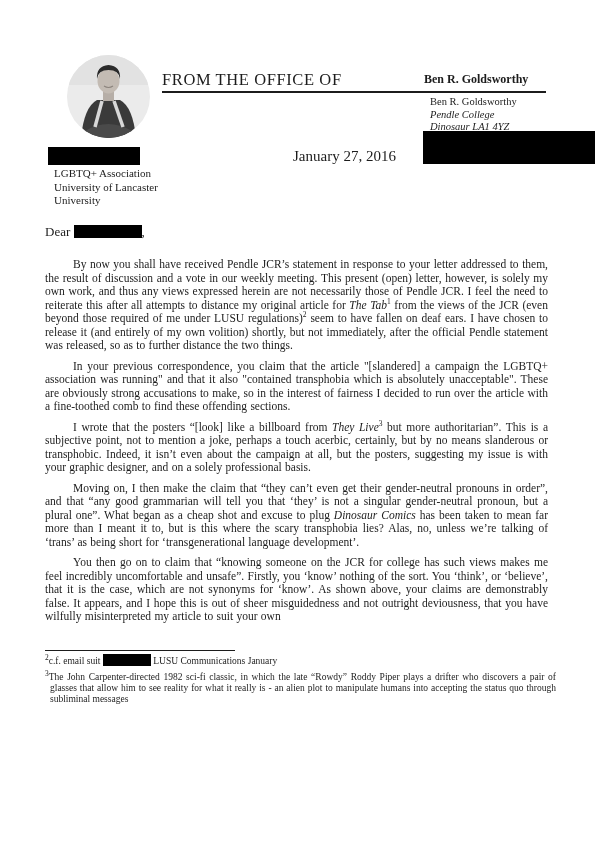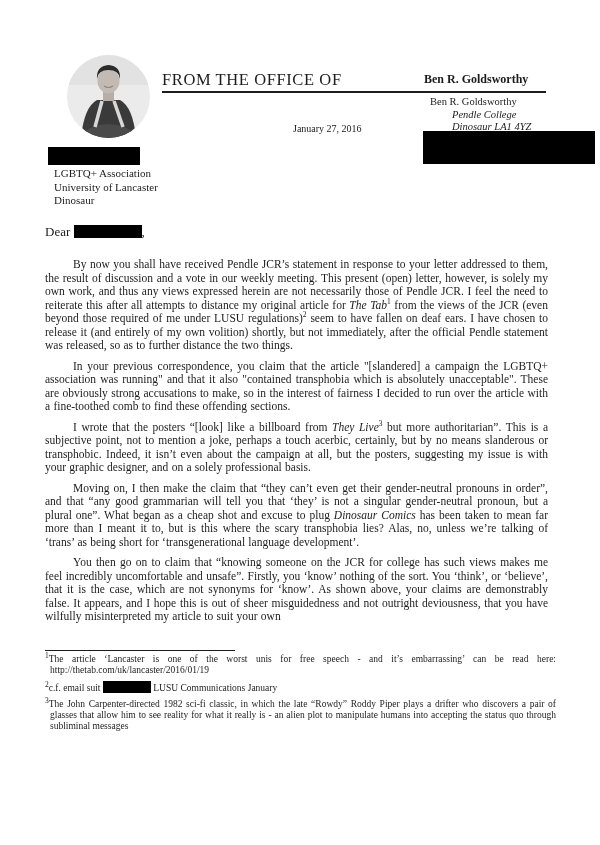--- a/index.html
+++ b/index.html
@@ -12,23 +12,23 @@
   .photo { position:absolute; left:67px; top:55px; width:83px; height:83px; }
   .office-title {
     position:absolute; left:162px; top:70px;
     font-size:16.5px; letter-spacing:0.6px; font-weight:400; white-space:nowrap;
   }
   .masthead-rule { position:absolute; left:162px; top:91px; width:384px; height:2px; background:#1c1c1c; }
   .masthead-name {
     position:absolute; left:424px; top:72px; font-size:12px; font-weight:bold; white-space:nowrap;
   }
   .sender-block { position:absolute; left:430px; top:96px; font-size:10.5px; line-height:12.5px; }
-  .sender-block .it { font-style:italic;margin-left:22px; }
+  .sender-block .it { font-style:italic; }
 
-  .date { position:absolute; left:293px; top:123px; font-size:10px; white-space:nowrap; }
+  .date { position:absolute; left:293px; top:148px; font-size:15px; white-space:nowrap; }
 
   
   .redact { position:absolute; background:#000; }
   .r-top       { left:423px; top:131px; width:172px; height:33px; }
   .r-recipient { left:48px;  top:147px; width:92px;  height:18px; }
   .redact-inline { display:inline-block; background:#000; vertical-align:-2px; }
 
   
   .recipient { position:absolute; left:54px; top:167px; font-size:11px; line-height:13.5px; }
   .salutation { position:absolute; left:45px; top:224px; font-size:13px; }
@@ -96,33 +96,32 @@
   </div>
 
   <div class="redact r-top"></div>
 
   <div class="date">January 27, 2016</div>
 
   <div class="redact r-recipient"></div>
   <div class="recipient">
     <div>LGBTQ+ Association</div>
     <div>University of Lancaster</div>
-    <div>Dinosaur</div>
+    <div>University</div>
   </div>
 
   <div class="salutation"><span>Dear </span><span class="redact-inline" style="width: 68px; height: 13px;"></span><span>,</span></div>
 
   <div class="body">
     <p><span>By now you shall have received Pendle JCR’s statement in response to your letter addressed to them, the result of discussion and a vote in our weekly meeting. This present (open) letter, however, is solely my own work, and thus any views expressed herein are not necessarily those of Pendle JCR. I feel the need to reiterate this after all attempts to distance my original article for </span><i>The Tab</i><sup>1</sup><span> from the views of the JCR (even beyond those required of me under LUSU regulations)</span><sup>2</sup><span> seem to have fallen on deaf ears. I have chosen to release it (and entirely of my own volition) shortly, but not immediately, after the official Pendle statement was released, so as to further distance the two things.</span></p>
     <p><span>In your previous correspondence, you claim that the article "[slandered] a campaign the LGBTQ+ association was running" and that it also "contained transphobia which is absolutely unacceptable". These are obviously strong accusations to make, so in the interest of fairness I decided to run over the article with a fine-toothed comb to find these offending sections.</span></p>
     <p><span>I wrote that the posters “[look] like a billboard from </span><i>They Live</i><sup>3</sup><span> but more authoritarian”. This is a subjective point, not to mention a joke, perhaps a touch acerbic, certainly, but by no means slanderous or transphobic. Indeed, it isn’t even about the campaign at all, but the posters, suggesting my issue is with your graphic designer, and on a solely professional basis.</span></p>
     <p><span>Moving on, I then make the claim that “they can’t even get their gender-neutral pronouns in order”, and that “any good grammarian will tell you that ‘they’ is not a singular gender-neutral pronoun, but a plural one”. What began as a cheap shot and excuse to plug </span><i>Dinosaur Comics</i><span> has been taken to mean far more than I meant it to, but is this where the scary transphobia lies? Alas, no, unless we’re talking of ‘trans’ as being short for ‘transgenerational language development’.</span></p>
     <p><span>You then go on to claim that “knowing someone on the JCR for college has such views makes me feel incredibly uncomfortable and unsafe”. Firstly, you ‘know’ nothing of the sort. You ‘think’, or ‘believe’, that it is the case, which are not synonyms for ‘know’. As shown above, your claims are demonstrably false. It appears, and I hope this is out of sheer misguidedness and not outright deviousness, that you have wilfully misinterpreted my article to suit your own</span></p>
   </div>
 
   <div class="fnrule"></div>
   <div class="footnotes">
-    <div class="footnote"><sup>1</sup><span><span>The article ‘Lancaster is one of the worst unis for free speech - and it’s embarrassing’ can be read here: http://thetab.com/uk/lancaster/2016/01/19</span></span></div>
     <div class="footnote"><sup>2</sup><span><span>c.f. email suit </span><span class="redact-inline" style="width: 48px; height: 12px;"></span><span> LUSU Communications January</span></span></div>
     <div class="footnote"><sup>3</sup><span><span>The John Carpenter-directed 1982 sci-fi classic, in which the late “Rowdy” Roddy Piper plays a drifter who discovers a pair of glasses that allow him to see reality for what it really is - an alien plot to manipulate humans into accepting the status quo through subliminal messages</span></span></div>
   </div>
 
 </div>
 
 </body></html>

